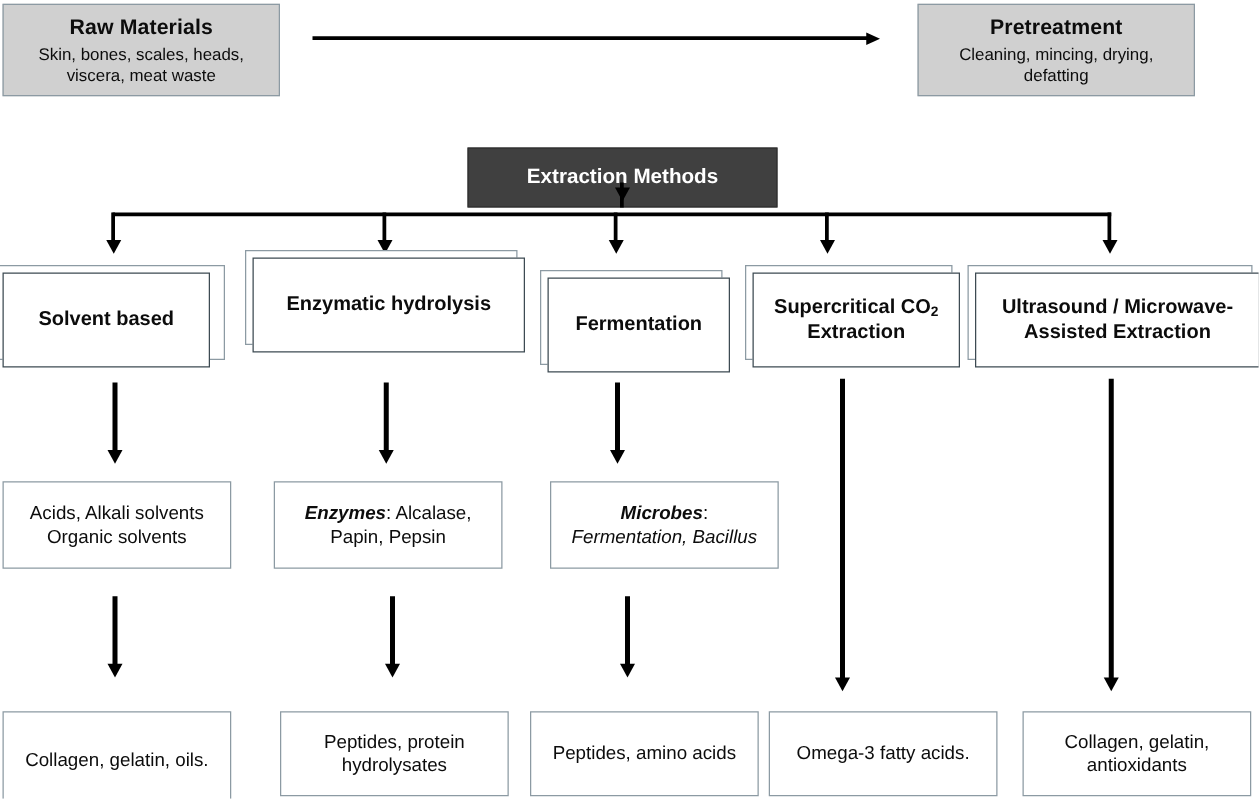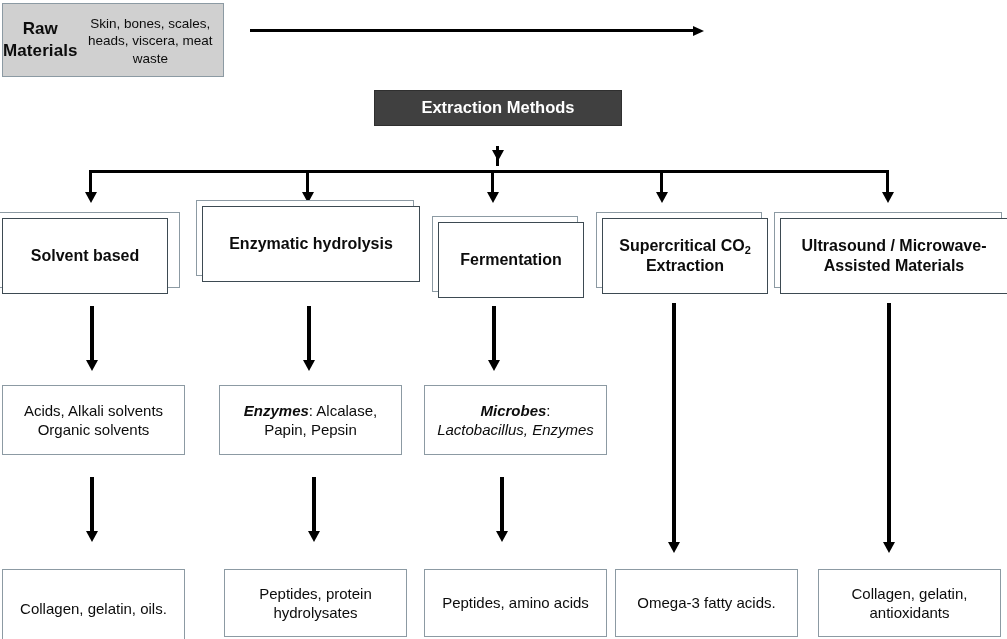--- a/index.html
+++ b/index.html
@@ -28,21 +28,21 @@
     justify-content: center;
     text-align: center;
     line-height: 1.28;
     color: #0c0c0c;
   }
 
   
   .box-gray {
     background: #d0d0d0;
     border: 1px solid #8c9aa3;
-    flex-direction: row;
+    flex-direction: column;
   }
   .box-gray .t1 {
     font-weight: bold;
     font-size: 17px;
     letter-spacing: .1px;
   }
   .box-gray .t2 {
     font-size: 13.5px;
     padding: 0 8px;
     margin-top: 2px;
@@ -136,22 +136,26 @@
 <div id="canvas">
 
   <div class="box box-gray" style="left:2px; top:3px; width:222px; height:74px;">
     <div class="t1">Raw Materials</div>
     <div class="t2">Skin, bones, scales, heads, viscera, meat waste</div>
   </div>
 
   <div class="hline" style="left:250px; top:29px; width:445px; height:3px;"></div>
   <div class="arrowhead-right" style="left:693px; top:25.5px;"></div>
 
-
-  <div class="box box-dark" style="left:374px; top:90px; width:248px; height:36px;">
+  <div class="box box-gray" style="left:734px; top:3px; width:222px; height:74px;">
+    <div class="t1">Pretreatment</div>
+    <div class="t2">Cleaning, mincing, drying, defatting</div>
+  </div>
+
+  <div class="box box-dark" style="left:374px; top:118px; width:248px; height:48px;">
     <span>Extraction Methods</span>
   </div>
 
   <div class="vline" style="left:496px; top:146px; width:3px; height:20px;"></div>
   <div class="arrowhead-down" style="left:491.5px; top:150px;"></div>
 
   <div class="hline" style="left:90px; top:170px; width:799px; height:3px;"></div>
 
   <div class="vline" style="left:89px; top:170px; width:3px; height:28px;"></div>
   <div class="arrowhead-down" style="left:84.5px; top:192px;"></div>
@@ -192,21 +196,21 @@
   <div class="card-wrap" style="left:596px; top:212px; width:172px; height:82px;">
     <div class="card-back" style="width:166px; height:76px;"></div>
     <div class="card-front" style="left:6px; top:6px; width:166px; height:76px;">
       <span><span>Supercritical CO</span><sub>2</sub><br><span>Extraction</span></span>
     </div>
   </div>
 
   <div class="card-wrap" style="left:774px; top:212px; width:234px; height:82px;">
     <div class="card-back" style="width:228px; height:76px;"></div>
     <div class="card-front" style="left:6px; top:6px; width:228px; height:76px;">
-      <span><span>Ultrasound / Microwave-</span><br><span>Assisted Materials</span></span>
+      <span><span>Ultrasound / Microwave-</span><br><span>Assisted Extraction</span></span>
     </div>
   </div>
 
   <div class="vline" style="left:90px; top:306px; width:3.5px; height:60px;"></div>
   <div class="arrowhead-down" style="left:85.5px; top:360px;"></div>
 
   <div class="vline" style="left:307px; top:306px; width:3.5px; height:60px;"></div>
   <div class="arrowhead-down" style="left:302.5px; top:360px;"></div>
 
   <div class="vline" style="left:492px; top:306px; width:3.5px; height:60px;"></div>
@@ -219,22 +223,22 @@
   <div class="arrowhead-down" style="left:882.5px; top:542px;"></div>
 
   <div class="box box-plain" style="left:219px; top:385px; width:183px; height:70px;">
     <span><span class="bi">Enzymes</span><span>: Alcalase,</span><br><span>Papin, Pepsin</span></span>
   </div>
 
   <div class="box box-plain" style="left:2px; top:385px; width:183px; height:70px;">
     <span><span>Acids, Alkali solvents</span><br><span>Organic solvents</span></span>
   </div>
 
-  <div class="box box-plain" style="left:424px; top:385px; width:183px; height:70px;">
-    <span><span class="bi">Microbes</span><span>:</span><br><span class="it">Lactobacillus, Enzymes</span></span>
+  <div class="box box-plain" style="left:440px; top:385px; width:183px; height:70px;">
+    <span><span class="bi">Microbes</span><span>:</span><br><span class="it">Fermentation, Bacillus</span></span>
   </div>
 
   <div class="vline" style="left:90px; top:477px; width:3.5px; height:60px;"></div>
   <div class="arrowhead-down" style="left:85.5px; top:531px;"></div>
 
   <div class="vline" style="left:312px; top:477px; width:3.5px; height:60px;"></div>
   <div class="arrowhead-down" style="left:307.5px; top:531px;"></div>
 
   <div class="vline" style="left:500px; top:477px; width:3.5px; height:60px;"></div>
   <div class="arrowhead-down" style="left:495.5px; top:531px;"></div>

